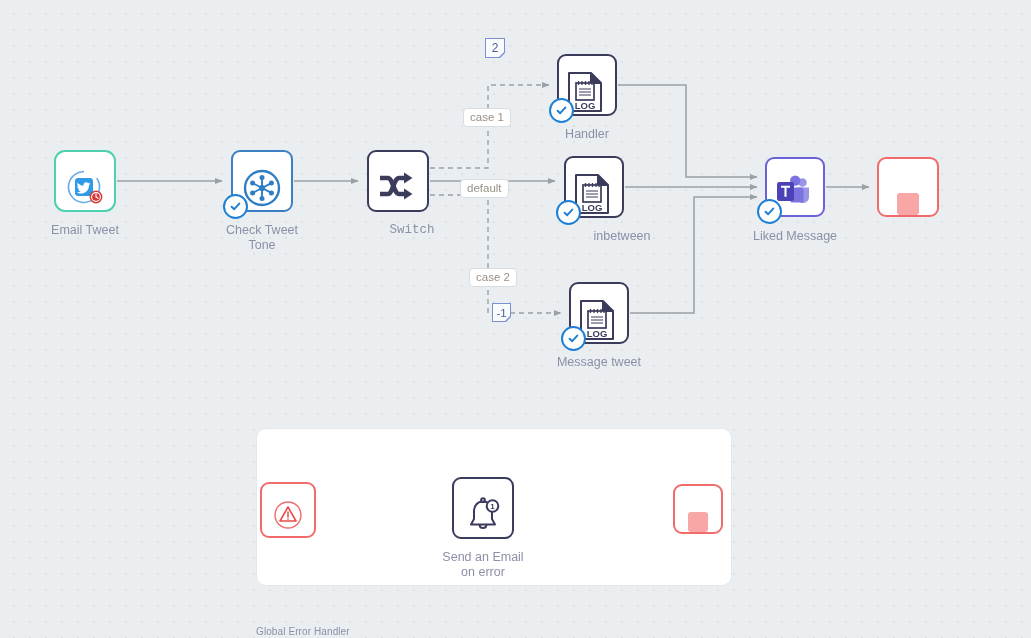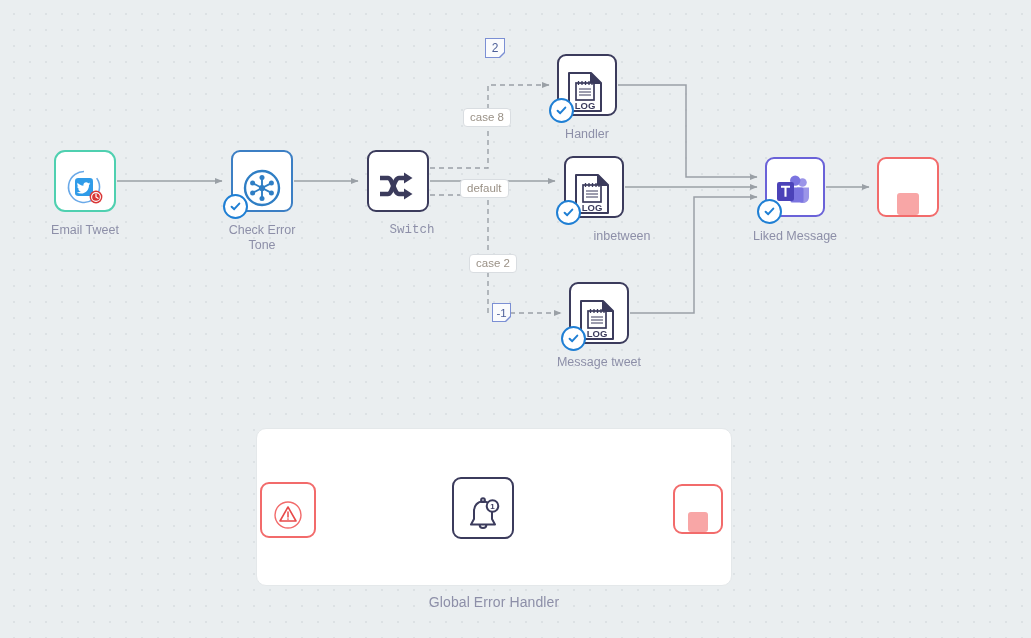--- a/index.html
+++ b/index.html
@@ -37,24 +37,25 @@
   
   .group-box {
     position: absolute;
     background: #ffffff;
     border-radius: 10px;
     border: 1px solid #e4e8ea;
     box-sizing: border-box;
   }
   .group-label {
     position: absolute;
-    text-align: center;
+    text-align: left;
     color: #8d8fa8;
-    font-size: 14px;
+    font-size: 10px;
     letter-spacing: .1px;
+    margin-top: 32px;
   }
 
   
   .node {
     position: absolute;
     box-sizing: border-box;
     background: #ffffff;
     border-radius: 9px;
     display: flex;
     align-items: flex-end;
@@ -229,21 +230,21 @@
           <line x1="22" y1="22" x2="30" y2="26.2"></line>
         </g>
       </svg>
     </span>
     <span class="check-badge" style="left:-10px; bottom:-9px;">
       <svg width="13" height="13" viewBox="0 0 13 13">
         <path d="M2.6,6.8 L5.2,9.2 L10.3,3.6" fill="none" stroke="#1f7fd4" stroke-width="2" stroke-linecap="round" stroke-linejoin="round"></path>
       </svg>
     </span>
   </div>
-  <div class="node-label" style="left:202px; top:223px; width:120px;">Check Error
+  <div class="node-label" style="left:202px; top:223px; width:120px;">Check Tweet
 Tone</div>
 
   <div class="node sq62 dark" style="left:367px; top:150px;">
     <span class="icon-wrap">
       <svg width="40" height="40" viewBox="0 0 40 40">
         <path d="M4,12 L12,12 C16.5,12 18,28 23,28 L30,28" fill="none" stroke="#3b3b5c" stroke-width="4.6" stroke-linecap="butt"></path>
         <path d="M4,28 L12,28 C16.5,28 18,12 23,12 L30,12" fill="none" stroke="#3b3b5c" stroke-width="4.6" stroke-linecap="butt"></path>
         <path d="M28,6.6 L36.5,12 L28,17.4 Z" fill="#3b3b5c"></path>
         <path d="M28,22.6 L36.5,28 L28,33.4 Z" fill="#3b3b5c"></path>
       </svg>
@@ -378,28 +379,30 @@
       <svg width="44" height="44" viewBox="0 0 44 44">
         <path d="M22,8.5 C16.5,8.5 13,12.6 13,18 L13,26 L10,31.5 L34,31.5 L31,26 L31,18
                  C31,12.6 27.5,8.5 22,8.5 Z" fill="none" stroke="#3b3b5c" stroke-width="2" stroke-linejoin="round"></path>
         <path d="M18.6,31.5 C18.6,33.5 20.1,35 22,35 C23.9,35 25.4,33.5 25.4,31.5" fill="none" stroke="#3b3b5c" stroke-width="2"></path>
         <circle cx="22" cy="7.2" r="1.9" fill="none" stroke="#3b3b5c" stroke-width="2"></circle>
         <circle cx="31.5" cy="13" r="5.8" fill="#ffffff" stroke="#3b3b5c" stroke-width="2"></circle>
         <text x="31.5" y="16.4" text-anchor="middle" font-family="Liberation Sans, sans-serif" font-size="8" font-weight="bold" fill="#3b3b5c">1</text>
       </svg>
     </span>
   </div>
+  <div class="node-label" style="left:423px; top:550px; width:120px;">Send an Email
+on error</div>
 
   <div class="node red" style="left:673px; top:484px; width:50px; height:50px;">
     <span style="display:block; width:20px; height:20px; background:#f8a6a6; border-radius:3px;"></span>
   </div>
 
-  <div class="edge-label" style="left:463px; top:108px;">case 8</div>
+  <div class="edge-label" style="left:463px; top:108px;">case 1</div>
   <div class="edge-label" style="left:460px; top:179px;">default</div>
-  <div class="edge-label" style="left:469px; top:254px;">case 2</div>
+  <div class="edge-label" style="left:469px; top:268px;">case 2</div>
 
   <div class="sticky" style="left:485px; top:38px; width:20px; height:20px;">
     <span>2</span>
     <span class="fold"></span>
     <span class="fold-in"></span>
   </div>
 
   <div class="sticky" style="left:492px; top:303px; width:19px; height:19px; font-size:11.5px;">
     <span>-1</span>
     <span class="fold"></span>

